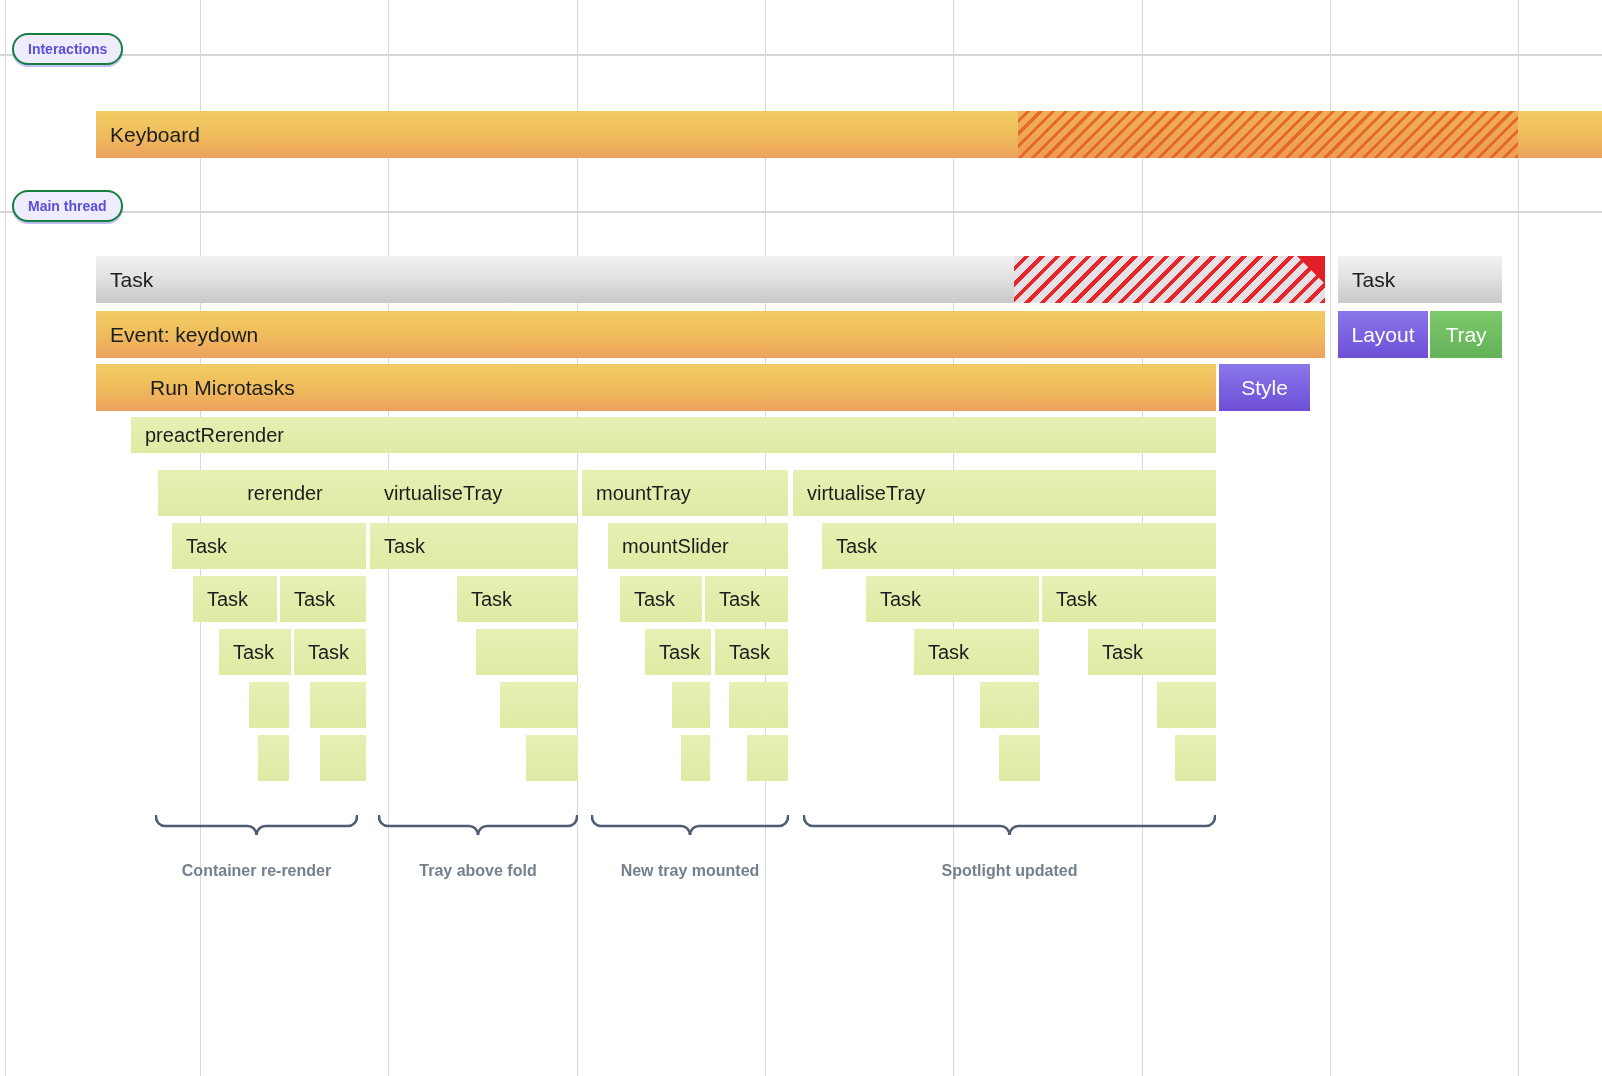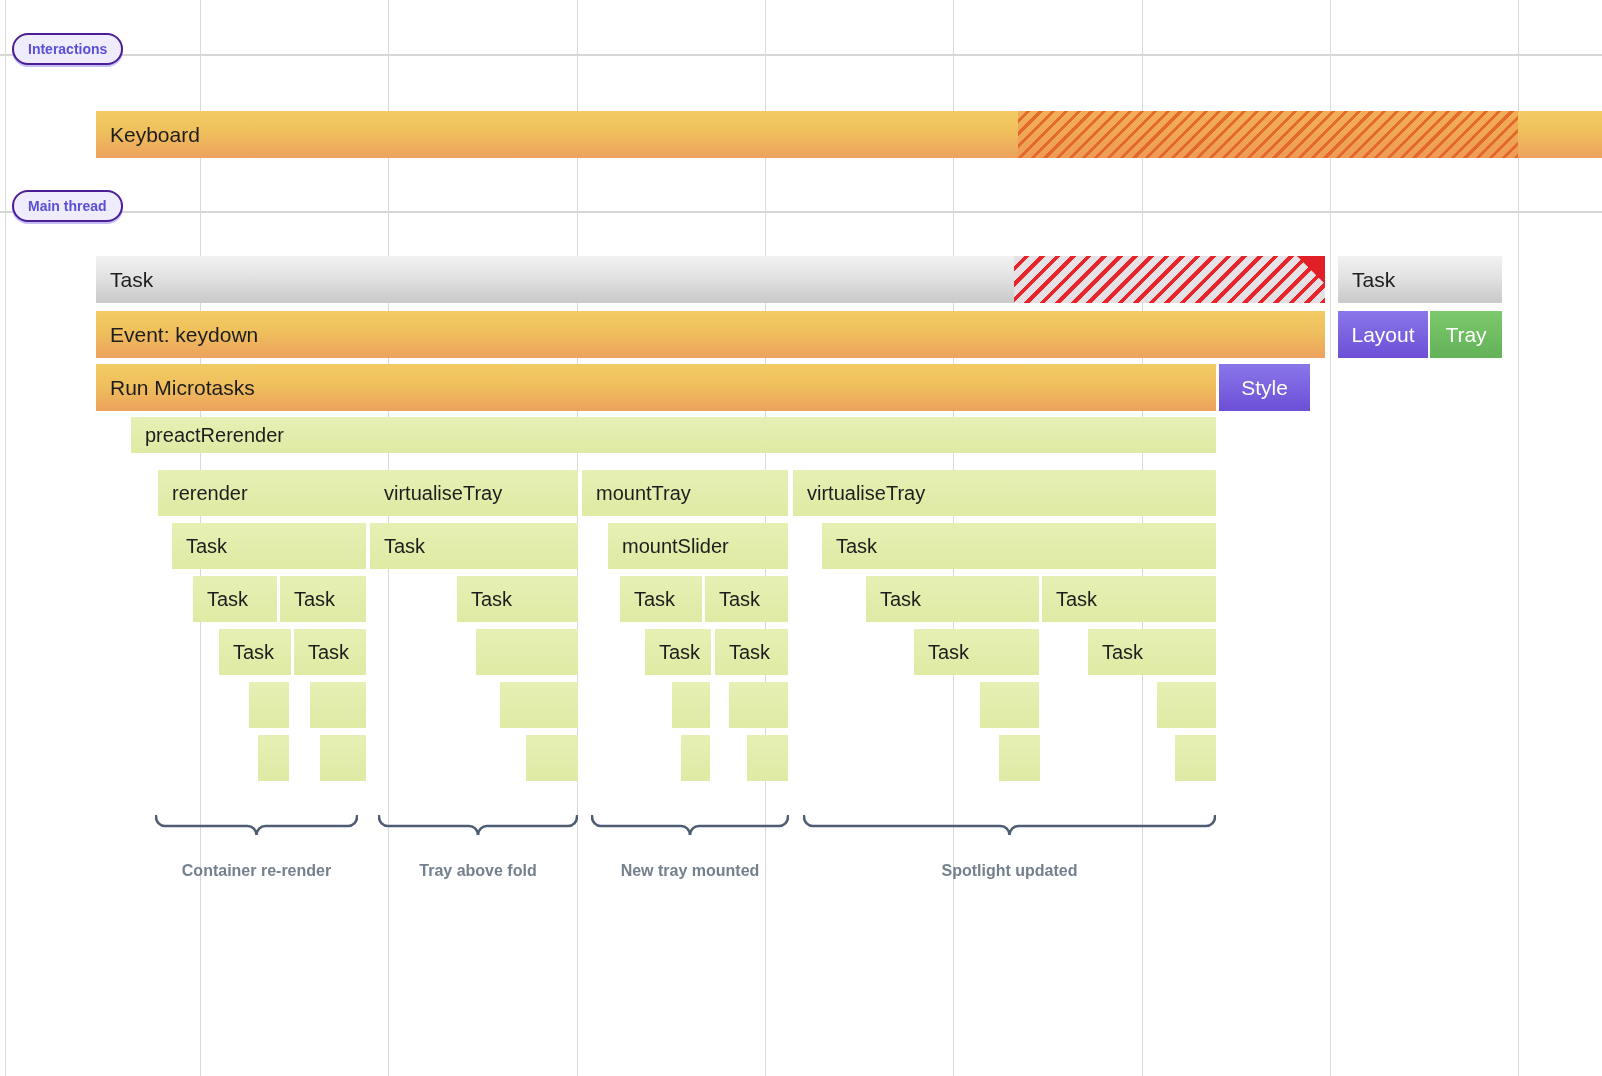--- a/index.html
+++ b/index.html
@@ -32,21 +32,21 @@
   }
 
   
   .track-pill {
     position: absolute;
     display: flex;
     align-items: center;
     justify-content: center;
     height: 28px;
     padding: 0 14px;
-    border: 2px solid #4c1d95;
+    border: 2px solid #15803d;
     border-radius: 16px;
     background: #eeecfd;
     color: #5a4fd6;
     font-size: 14px;
     font-weight: bold;
     white-space: nowrap;
     box-shadow: 0 2px 0 rgba(120,110,230,0.45);
     z-index: 6;
   }
 
@@ -192,30 +192,30 @@
       </div>
       <div class="bar orange" style="left: 96px; top: 311px; width: 1229px; height: 47px;">
         <span class="bar-label">Event: keydown</span>
       </div>
       <div class="bar purple" style="left: 1338px; top: 311px; width: 90px; height: 47px; justify-content: center;">
         <span class="bar-label">Layout</span>
       </div>
       <div class="bar paint" style="left: 1430px; top: 311px; width: 72px; height: 47px;">
         <span class="bar-label">Tray</span>
       </div>
-      <div class="bar orange" style="left: 96px; top: 364px; width: 1120px; height: 47px;">
+      <div class="bar orange" style="left: 96px; top: 364px; width: 1120px; height: 47px; padding-left: 40px;">
         <span class="bar-label">Run Microtasks</span>
       </div>
       <div class="bar purple" style="left: 1219px; top: 364px; width: 91px; height: 47px;">
         <span class="bar-label">Style</span>
       </div>
       <div class="bar green" style="left: 131px; top: 417px; width: 1085px; height: 36px;">
         <span class="bar-label">preactRerender</span>
       </div>
-      <div class="bar green" style="left: 158px; top: 470px; width: 240px; height: 46px;">
+      <div class="bar green" style="left: 158px; top: 470px; width: 240px; height: 46px; justify-content: center;">
         <span class="bar-label">rerender</span>
       </div>
       <div class="bar green" style="left: 370px; top: 470px; width: 208px; height: 46px;">
         <span class="bar-label">virtualiseTray</span>
       </div>
       <div class="bar green" style="left: 582px; top: 470px; width: 206px; height: 46px;">
         <span class="bar-label">mountTray</span>
       </div>
       <div class="bar green" style="left: 793px; top: 470px; width: 423px; height: 46px;">
         <span class="bar-label">virtualiseTray</span>

